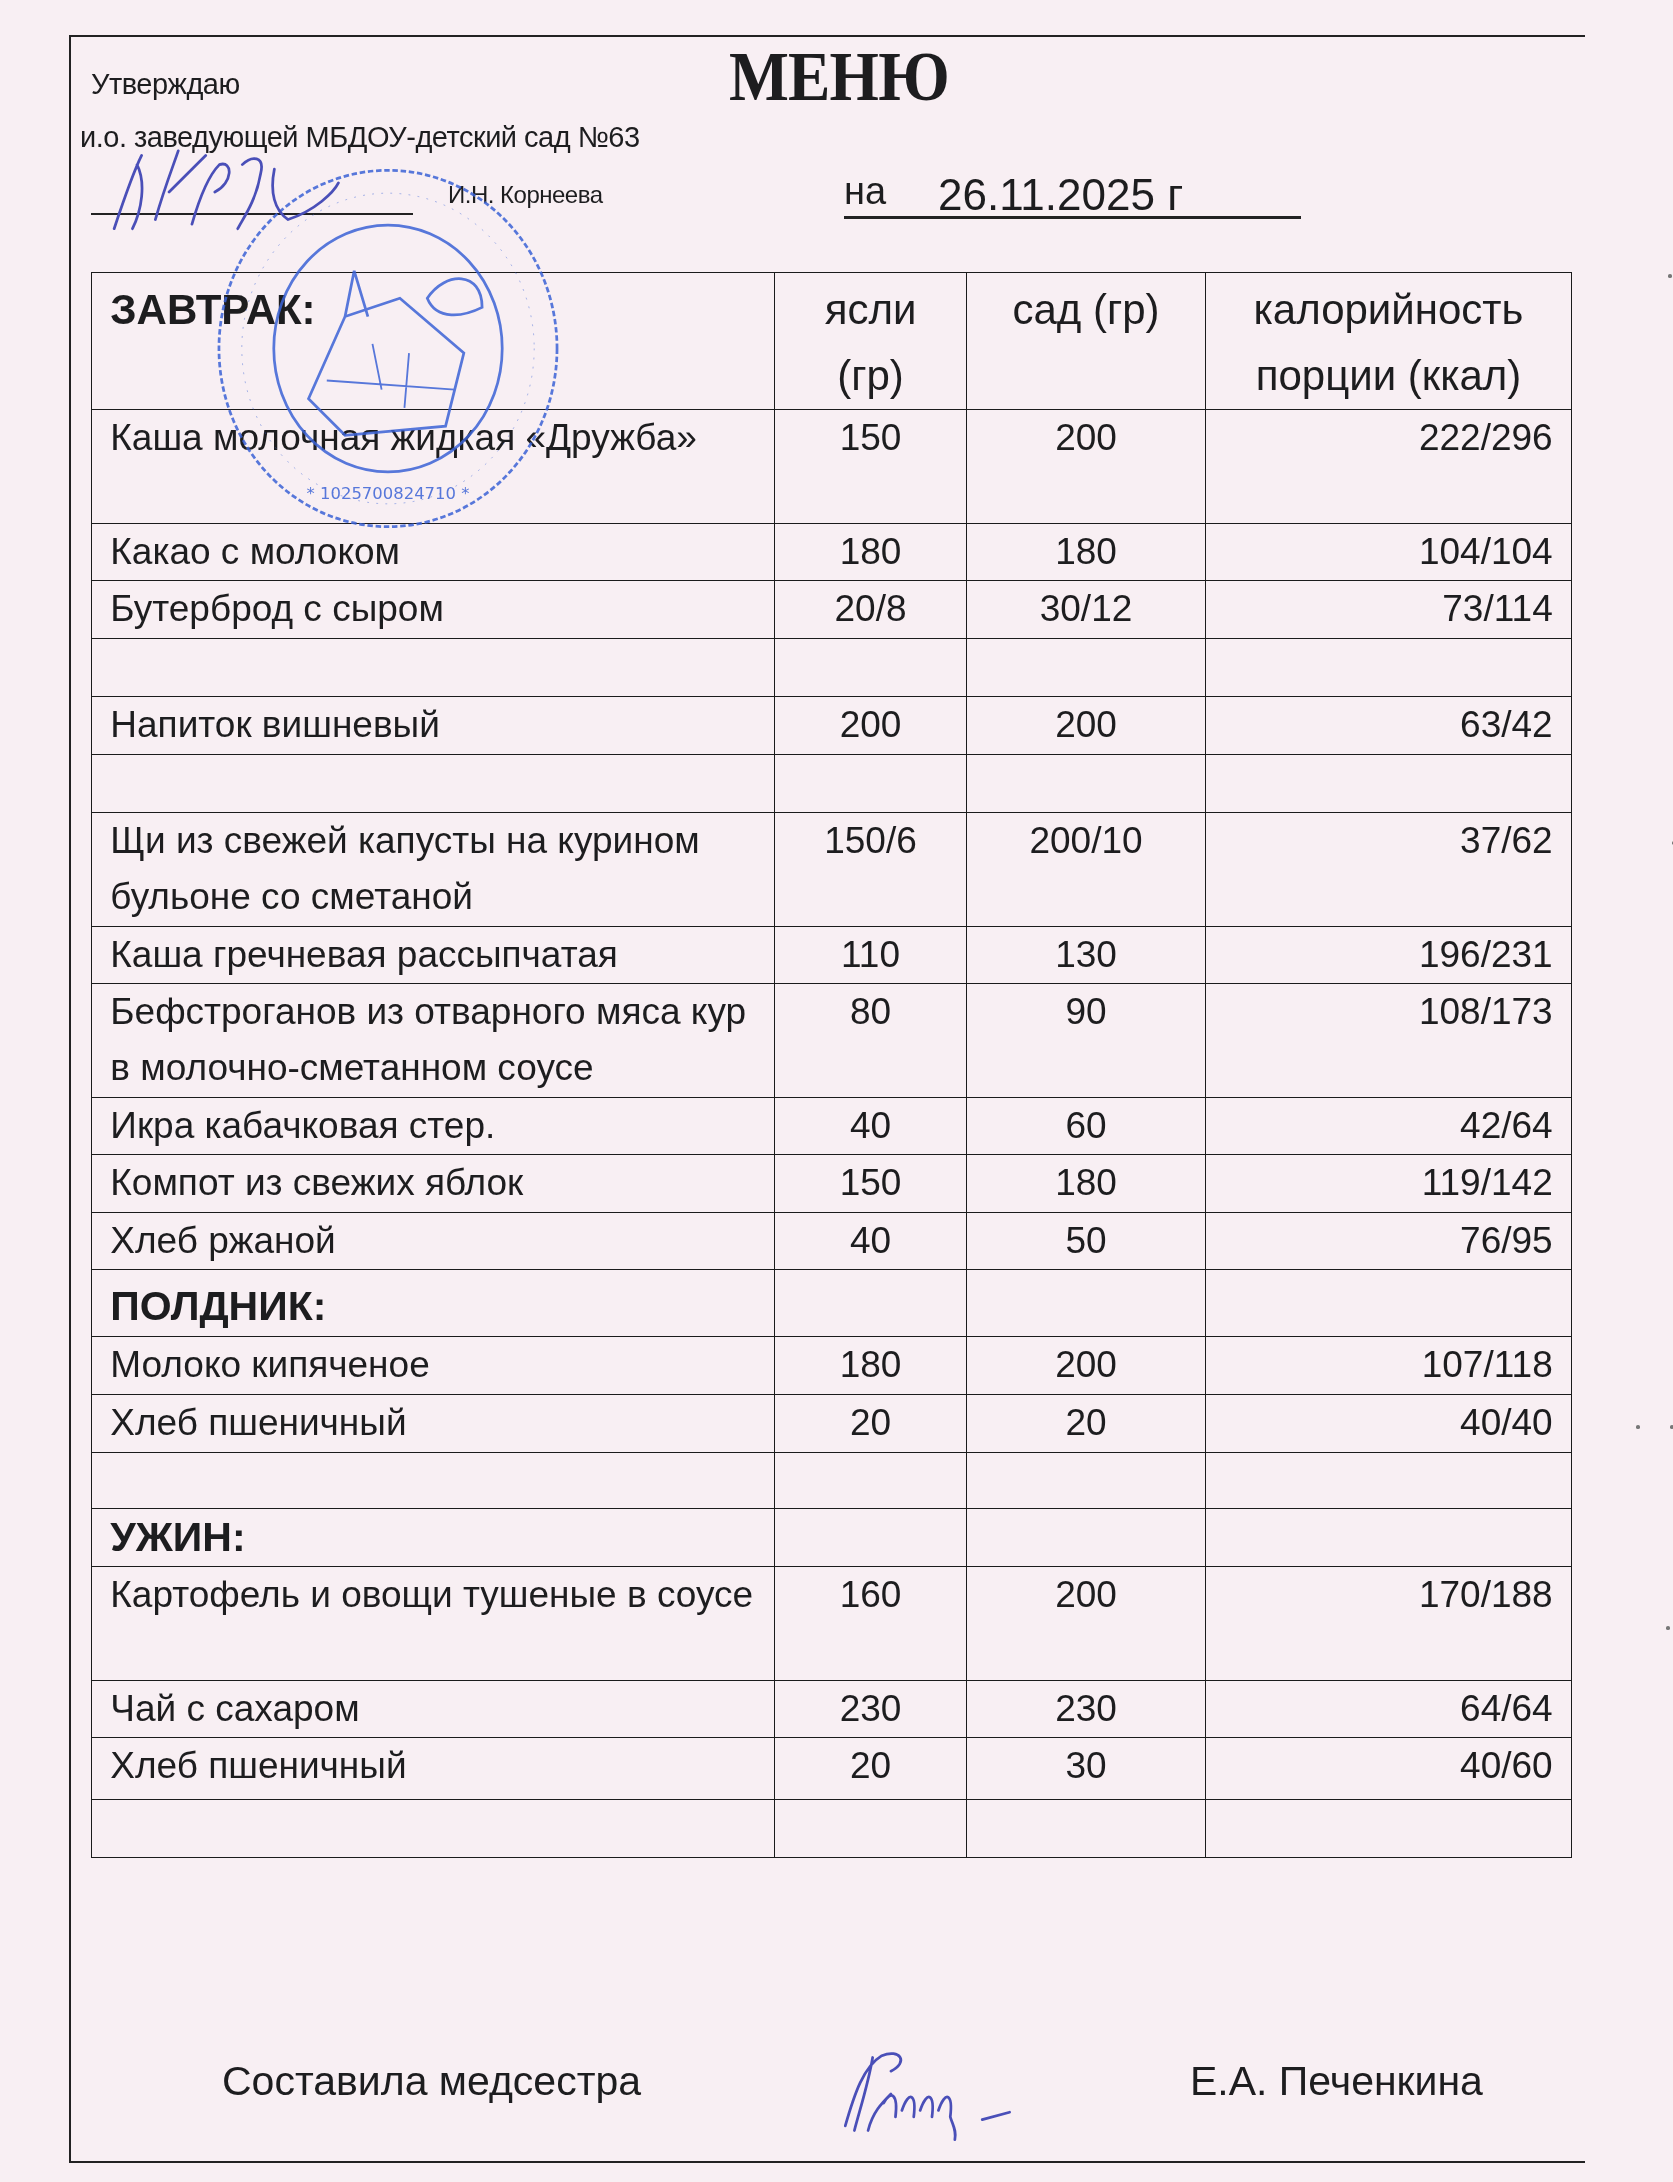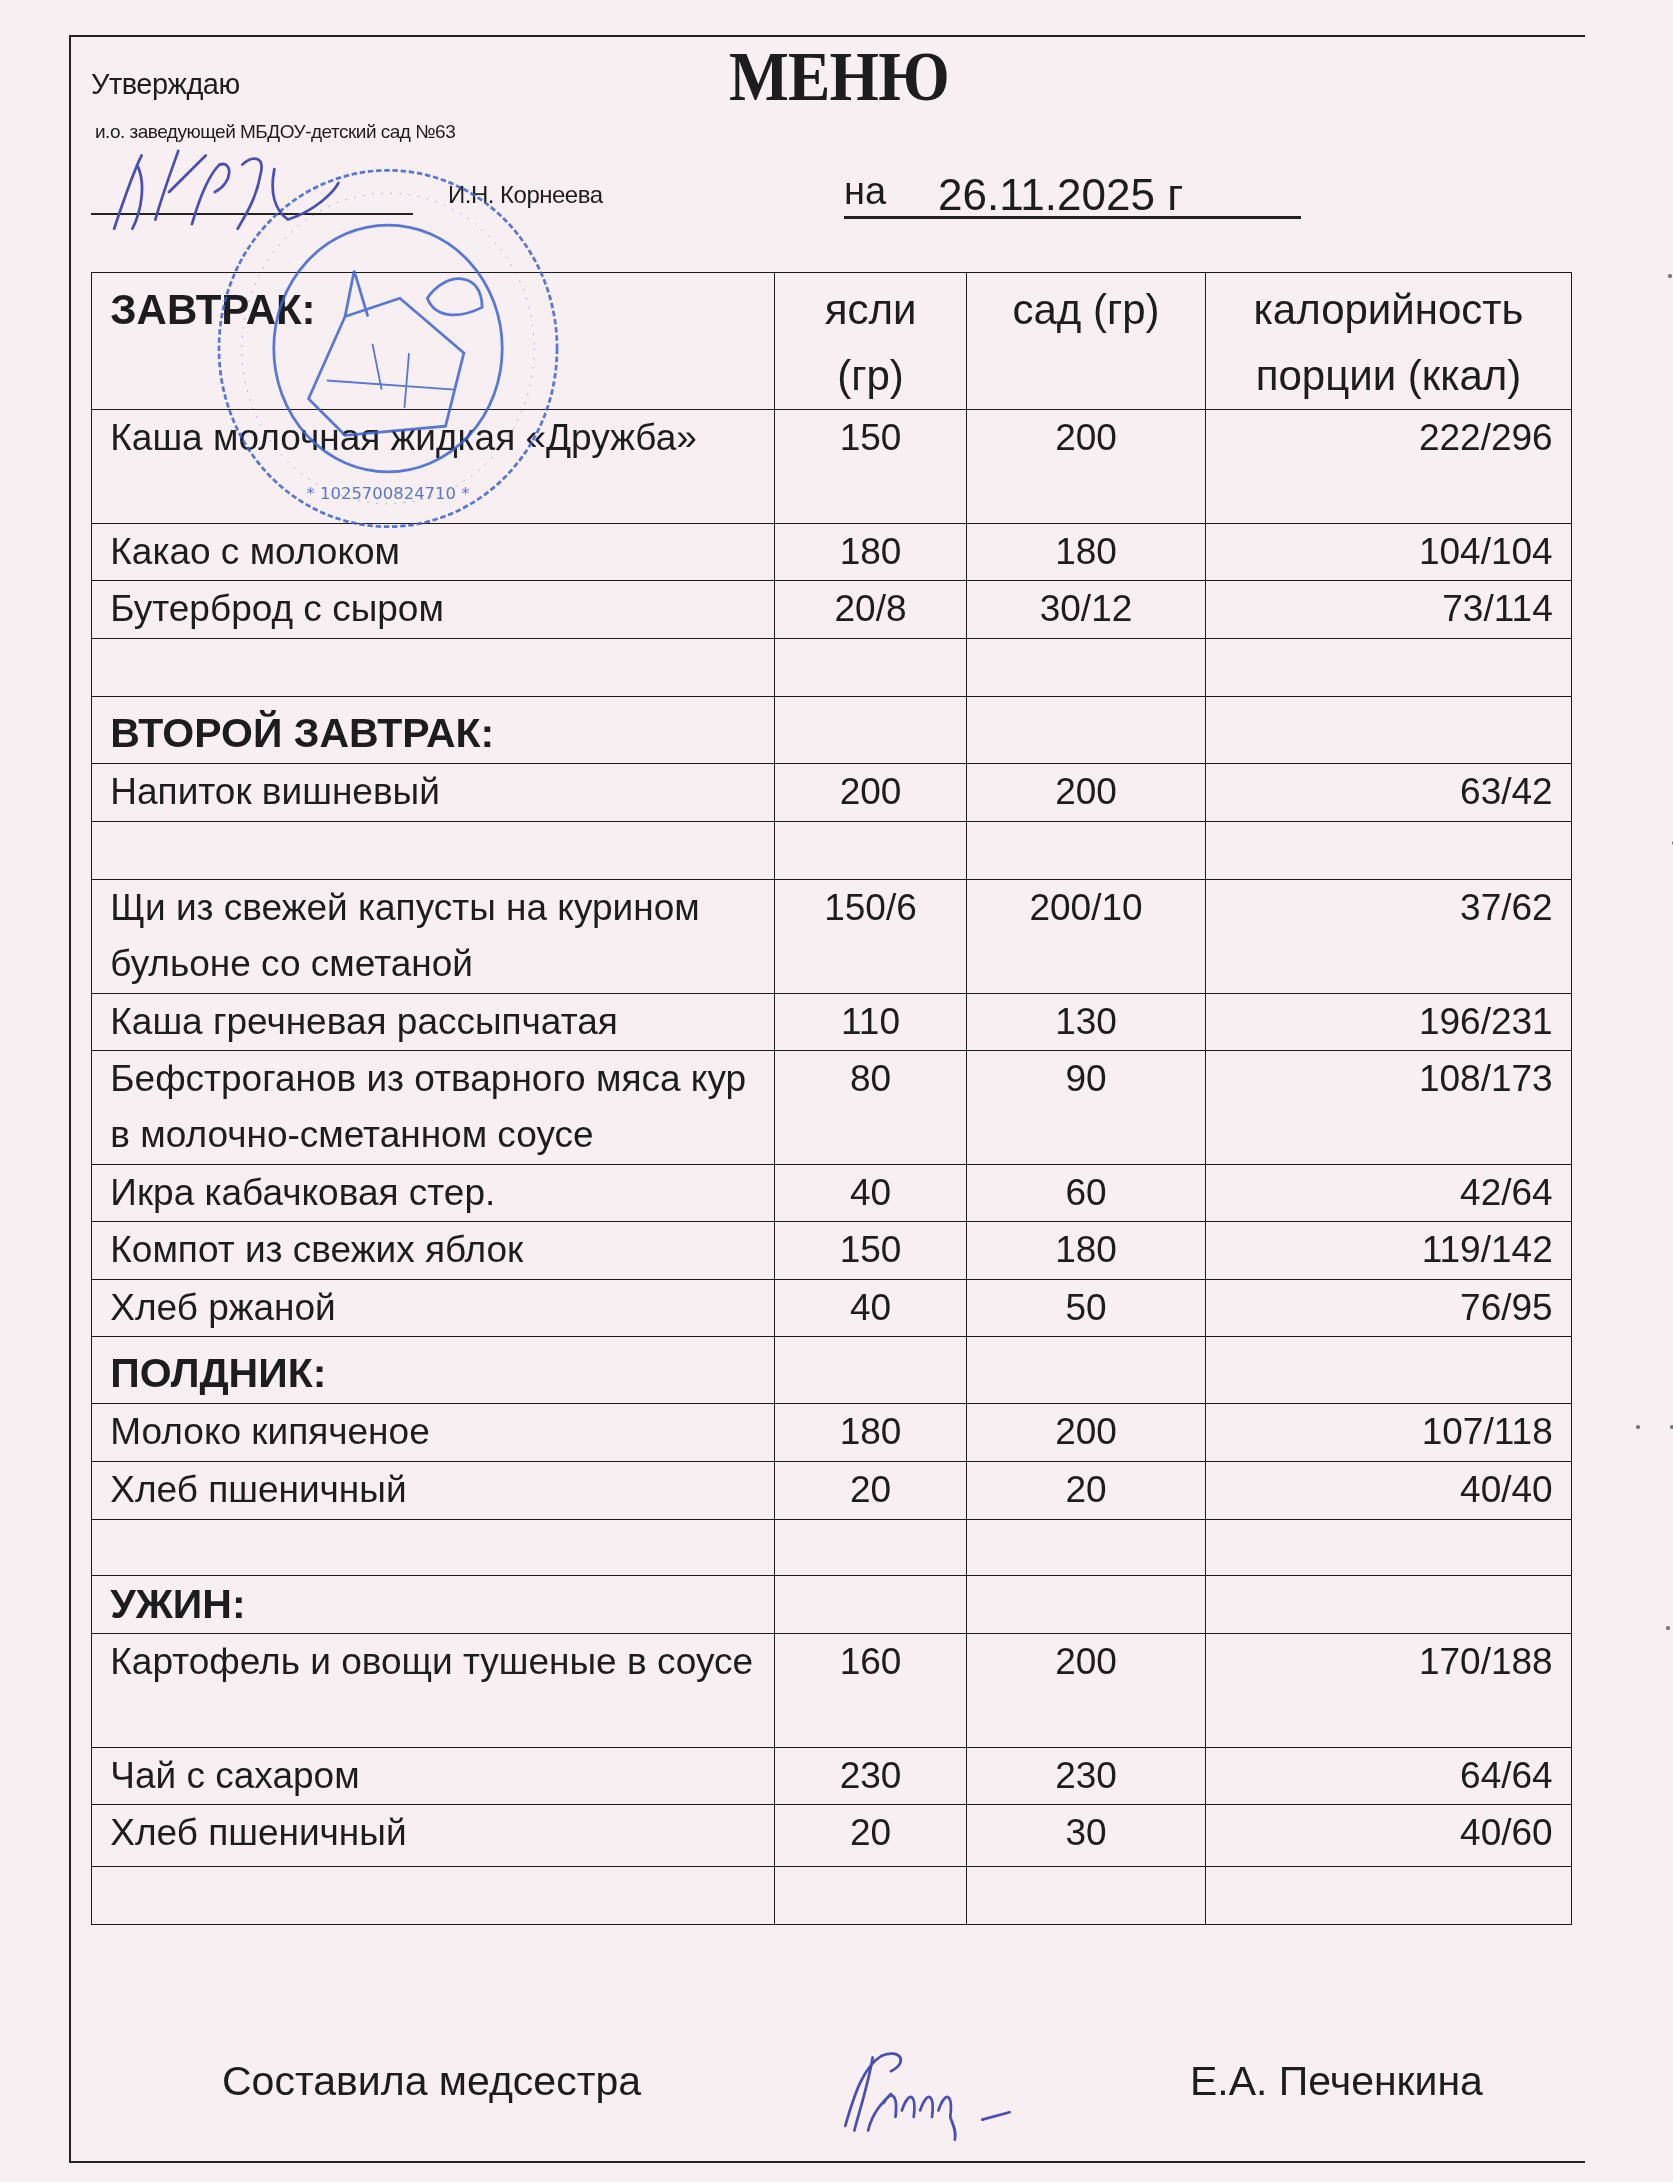--- a/index.html
+++ b/index.html
@@ -11,21 +11,21 @@
   }
   .page-border {
     position: absolute; left: 69px; top: 35px; width: 1516px; height: 2128px;
     border-top: 2.7px solid #222; border-left: 2.7px solid #222; border-bottom: 2.7px solid #222;
     box-sizing: border-box;
   }
   .approve {
     position: absolute; left: 91px; top: 68px; font-size: 29px; letter-spacing: -0.5px;
   }
   .approve-role {
-    position: absolute; left: 95px; top: 121px; font-size: 19px; letter-spacing: -0.5px;
+    position: absolute; left: 80px; top: 121px; font-size: 29px; letter-spacing: -0.5px;
   }
   .sign-line {
     position: absolute; left: 91px; top: 213px; width: 322px; border-bottom: 2.7px solid #222;
   }
   .approver-name {
     position: absolute; left: 448px; top: 181px; font-size: 24px; letter-spacing: -0.5px;
   }
   .title {
     position: absolute; left: 729px; top: 38px; font-family: "Liberation Serif", "DejaVu Serif", serif;
     font-weight: bold; font-size: 69px; letter-spacing: -0.9px; transform: scaleX(0.92); transform-origin: left;
@@ -116,26 +116,20 @@
         <td class="num">20/8</td>
         <td class="num">30/12</td>
         <td class="cal">73/114</td>
       </tr>
       <tr style="height: 58px;">
         <td></td>
         <td class="num"></td>
         <td class="num"></td>
         <td class="cal"></td>
       </tr>
-      <tr class="section-row" style="height: 67px;">
-        <td class="section">ВТОРОЙ ЗАВТРАК:</td>
-        <td class="num"></td>
-        <td class="num"></td>
-        <td class="cal"></td>
-      </tr>
       <tr style="height: 58px;">
         <td>Напиток вишневый</td>
         <td class="num">200</td>
         <td class="num">200</td>
         <td class="cal">63/42</td>
       </tr>
       <tr style="height: 58px;">
         <td></td>
         <td class="num"></td>
         <td class="num"></td>

